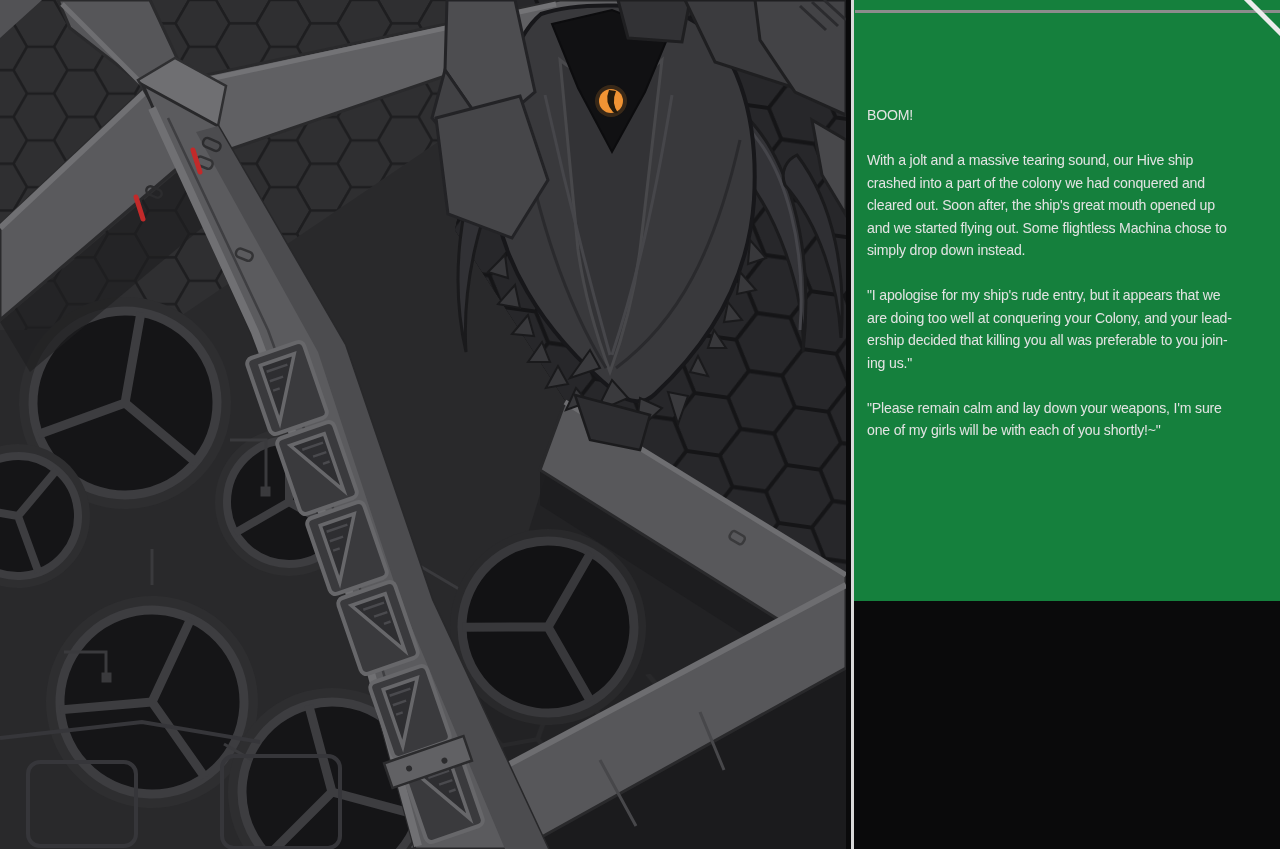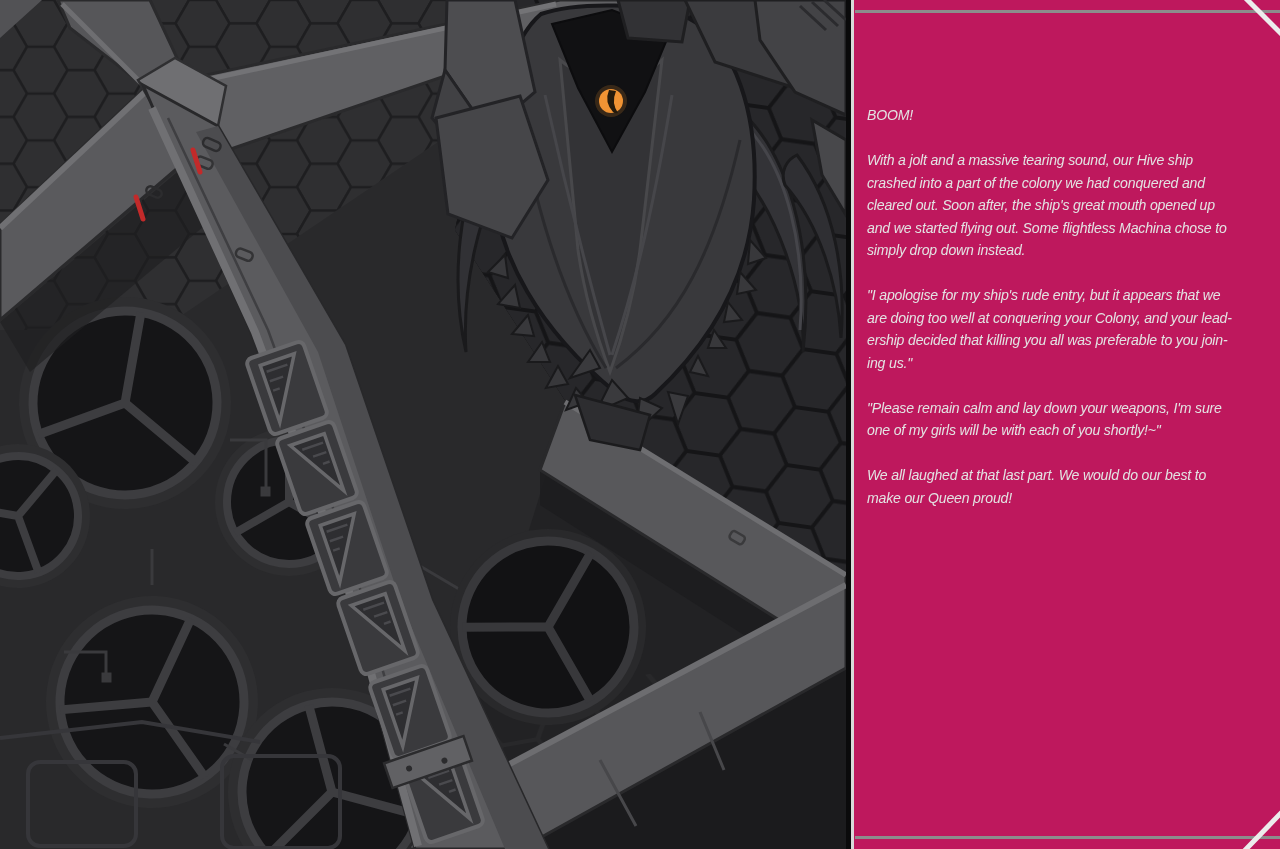--- a/index.html
+++ b/index.html
@@ -7,21 +7,21 @@
   .stage{position:relative;width:1280px;height:849px;background:#0a0a0b;}
 
   
   .art{position:absolute;left:0;top:0;width:846px;height:849px;overflow:hidden;}
 
   
   .art-gap{position:absolute;left:846px;top:0;width:5px;height:849px;background:#0a0a0b;}
   .divider{position:absolute;left:851px;top:0;width:3px;height:849px;background:#d9d9d9;}
 
   
-  .panel{position:absolute;left:854px;top:0;width:426px;height:849px;background:#be185d;overflow:hidden;font-style:italic;}
+  .panel{position:absolute;left:854px;top:0;width:426px;height:601px;background:#15803d;overflow:hidden;}
   .rule{position:absolute;left:1px;right:0;height:3px;background:#8c8c8c;}
   .rule.top{top:10px;}
   .rule.bottom{top:836px;}
   .slash{position:absolute;width:88px;height:5px;background:#ececec;border-radius:2px;}
   .slash.top{left:366px;top:14px;transform:rotate(45deg);}
   .slash.bottom{left:368px;top:826px;transform:rotate(-46deg);}
 
   .story{position:absolute;left:13px;top:104px;width:406px;color:#e3e3e3;
          font-size:15px;line-height:22.5px;letter-spacing:-0.2px;}
   .para{margin:0 0 22.5px 0;}
@@ -276,19 +276,15 @@
       <p class="para">
         <span class="line">"I apologise for my ship's rude entry, but it appears that we</span>
         <span class="line">are doing too well at conquering your Colony, and your lead-</span>
         <span class="line">ership decided that killing you all was preferable to you join-</span>
         <span class="line">ing us."</span>
       </p>
       <p class="para">
         <span class="line">"Please remain calm and lay down your weapons, I'm sure</span>
         <span class="line">one of my girls will be with each of you shortly!~"</span>
       </p>
-      <p class="para">
-        <span class="line">We all laughed at that last part. We would do our best to</span>
-        <span class="line">make our Queen proud!</span>
-      </p>
     </div>
   </div>
 </div>
 
 </body></html>

